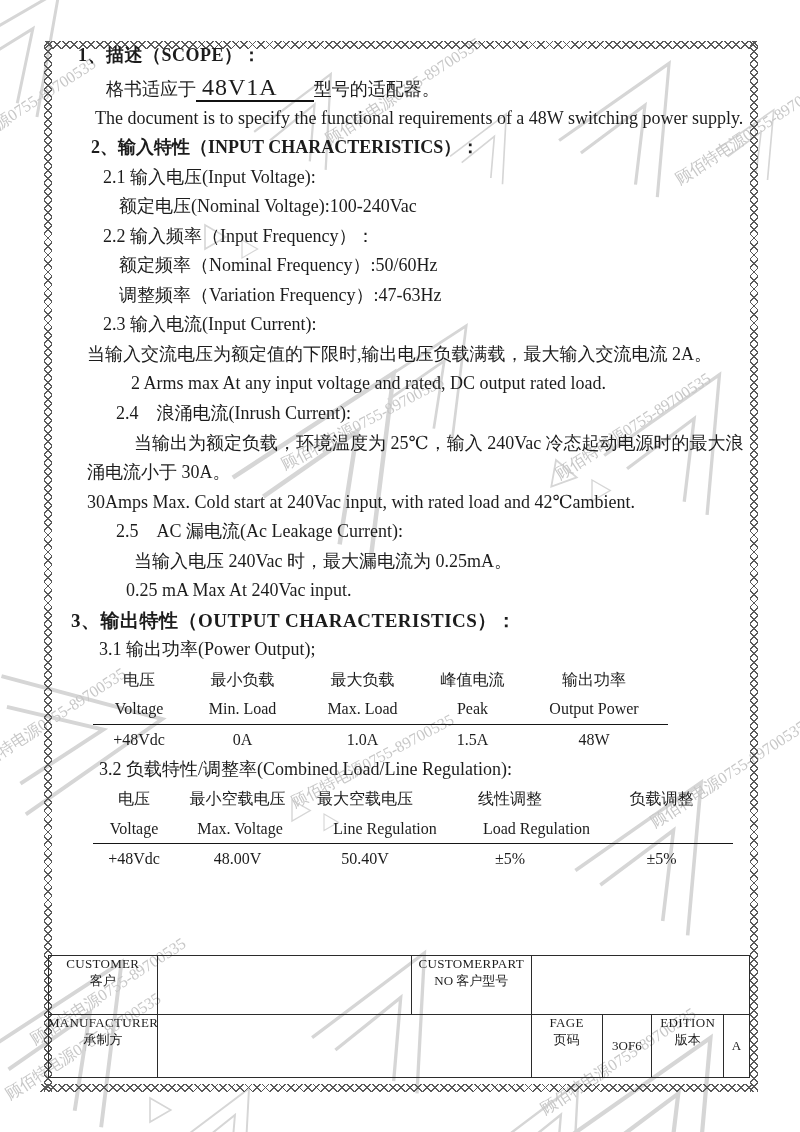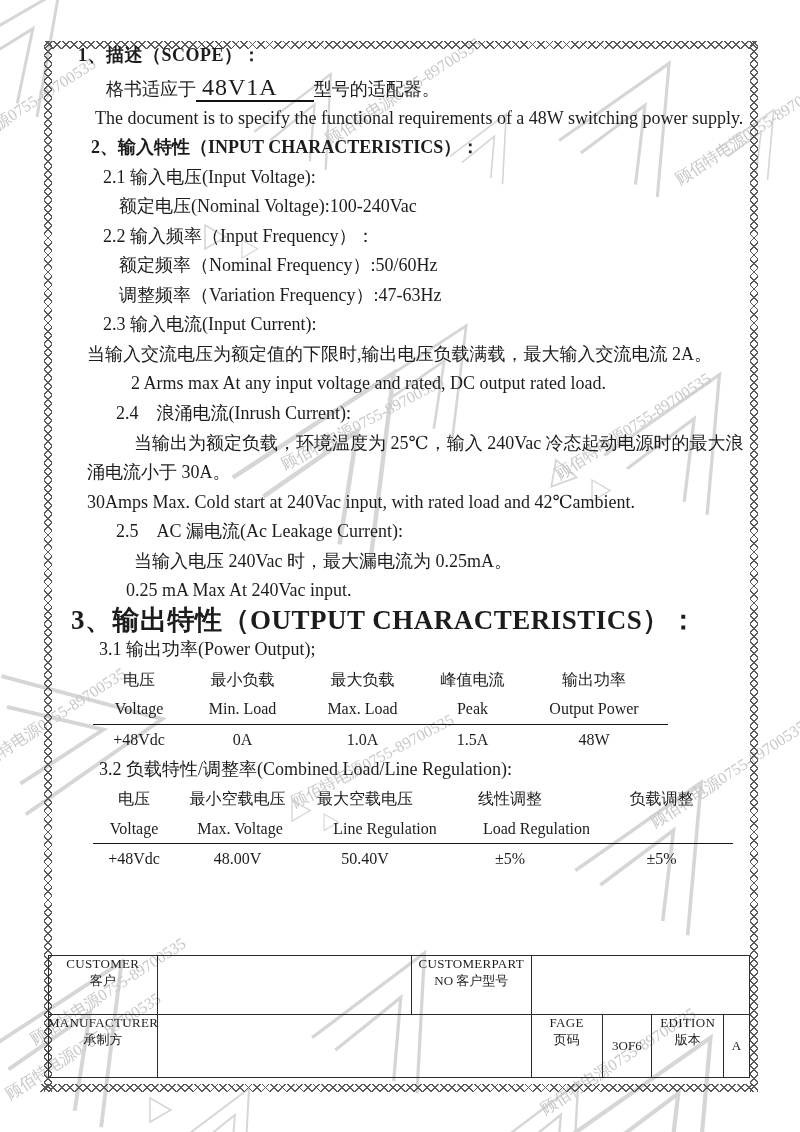--- a/index.html
+++ b/index.html
@@ -21,21 +21,21 @@
   }
   .frame-top    { left:44px; top:41px;   width:714px; height:8px; }
   .frame-bottom { left:40px; top:1084px; width:714px; height:8px; }
   .frame-left   { left:44px; top:41px;   width:8px;  height:1051px; }
   .frame-right  { left:750px; top:41px;  width:8px;  height:1051px; }
 
   
   .content { position:absolute; left:56px; top:41px; width:696px; z-index:2; }
   .line { height:29.55px; line-height:29.55px; font-size:18px; white-space:nowrap;padding-left:31px; }
   .b  { font-weight:bold; }
-  .h3line { font-size:27px; font-weight:bold; margin-left:-16px; letter-spacing:.5px; }
+  .h3line { font-size:19px; font-weight:bold; margin-left:-16px; letter-spacing:.5px; }
   .h1line { margin-left:-9px; letter-spacing:.5px; }
   .i4 {margin-left:4px;} .i8 {margin-left:8px;} .i12{margin-left:12px;}
   .i16{margin-left:16px;} .i19{margin-left:19px;} .i29{margin-left:29px;}
   .i32{margin-left:32px;} .i34{} .i39{margin-left:39px;}
   .i44{margin-left:44px;} .i47{margin-left:47px;}
 
   .model-line { height:33px; line-height:33px; }
   .model-num { font-size:24px; border-bottom:2px solid #111; padding:0 36px 0 6px; letter-spacing:1px; }
 
   

